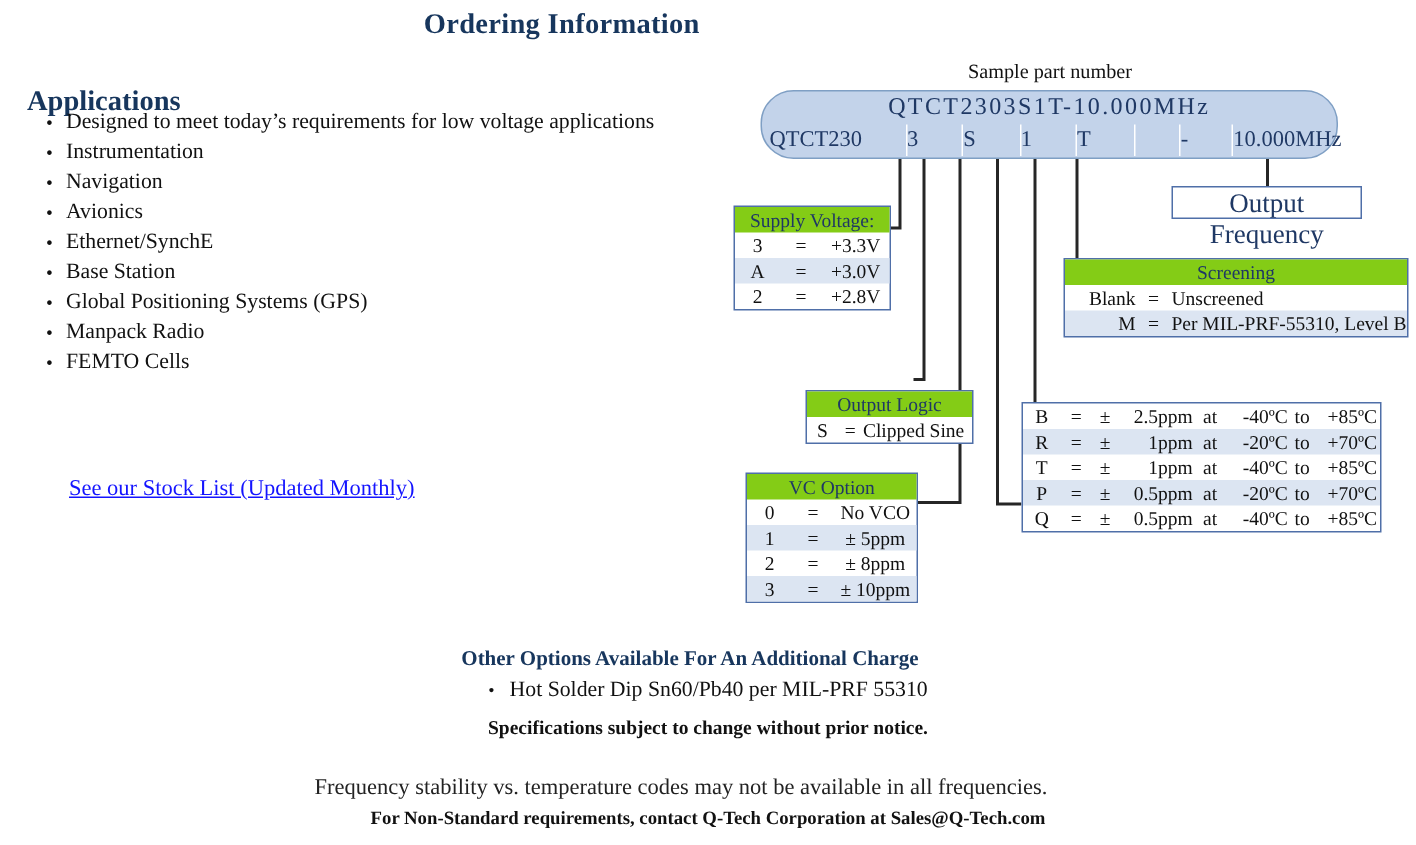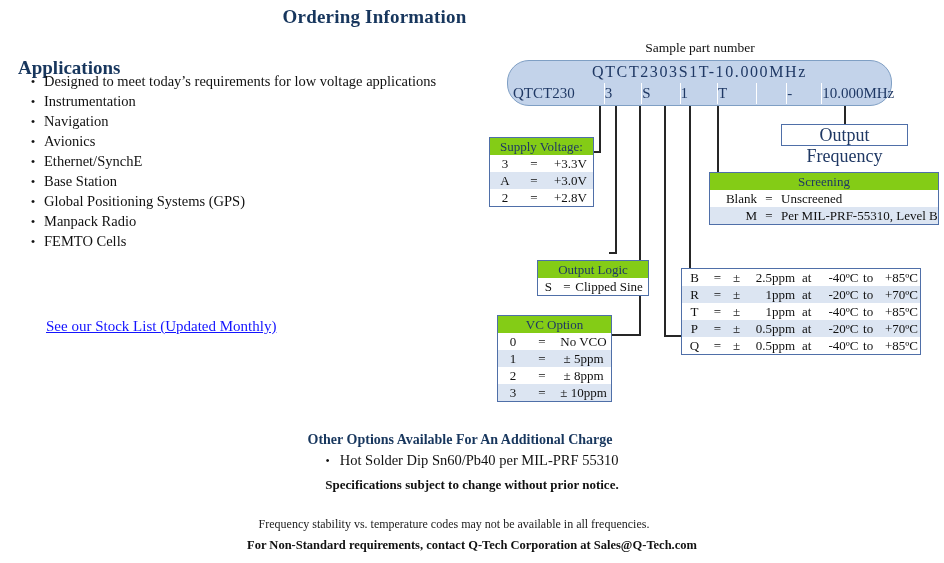--- a/index.html
+++ b/index.html
@@ -196,21 +196,21 @@
   #hot-solder-line .b { margin-right: 10px; font-size: 12px; }
   #specs-note {
     left: 0; top: 477px; width: 944px;
     text-align: center;
     font-size: 13px; font-weight: bold;
     color: #111;
   }
   #footer-note-1 {
     left: 0; top: 517px; width: 908px;
     text-align: center;
-    font-size: 12px;
+    font-size: 15px;
     color: #222;
   }
   #footer-note-2 {
     left: 0; top: 538px; width: 944px;
     text-align: center;
     font-size: 12.5px; font-weight: bold;
     color: #111;
   }
 </style>
 </head>

